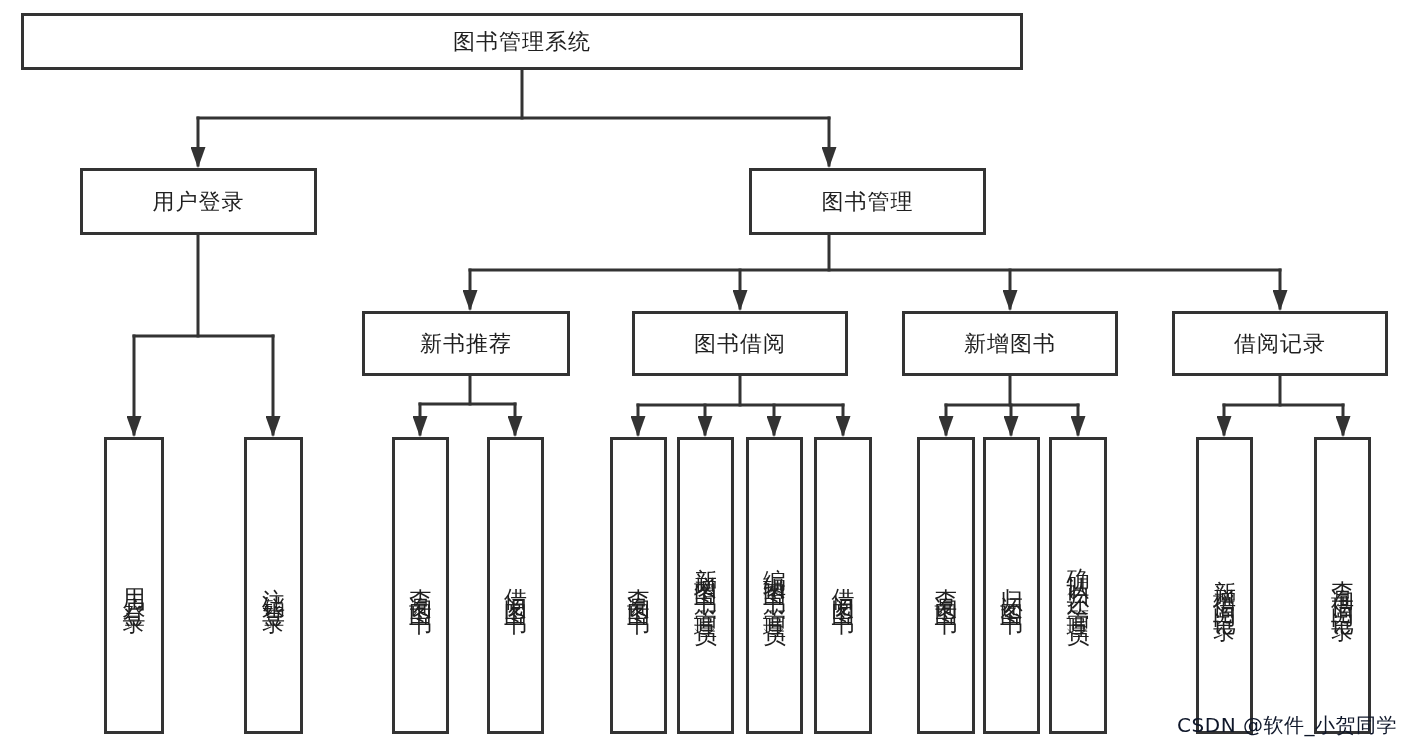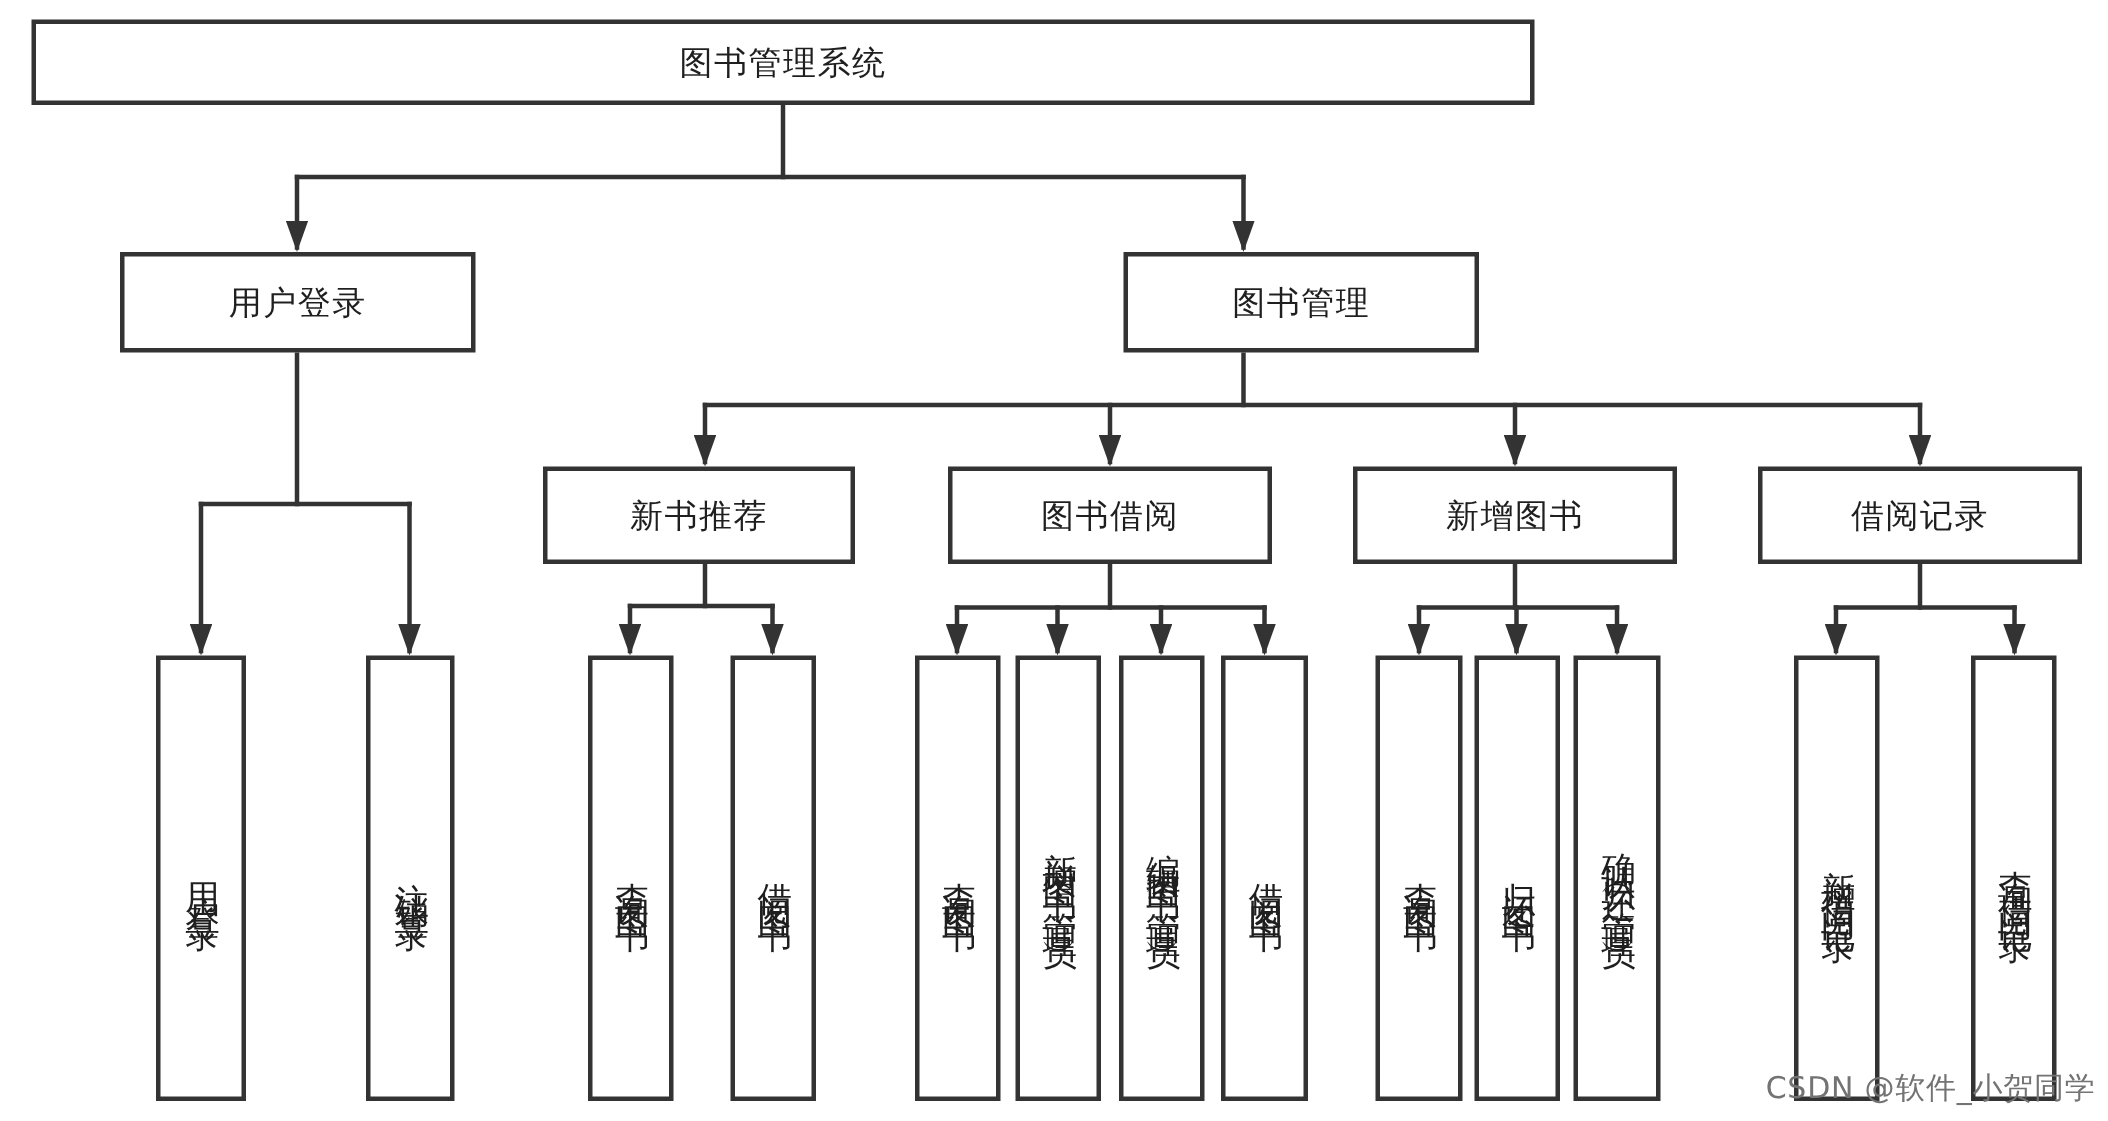--- a/index.html
+++ b/index.html
@@ -45,21 +45,21 @@
     font-size: 23px;
     letter-spacing: 8px;
     line-height: 1;
     white-space: normal;
   }
   .watermark {
     position: absolute;
     right: 8px;
     top: 712px;
     font-size: 20px;
-    color: #737373;
+    color: #0f172a;
     letter-spacing: 0.5px;
     white-space: nowrap;
     z-index: 5;
     text-align: center;
   }
 </style>
 </head>
 <body>
 
 <div class="canvas">

